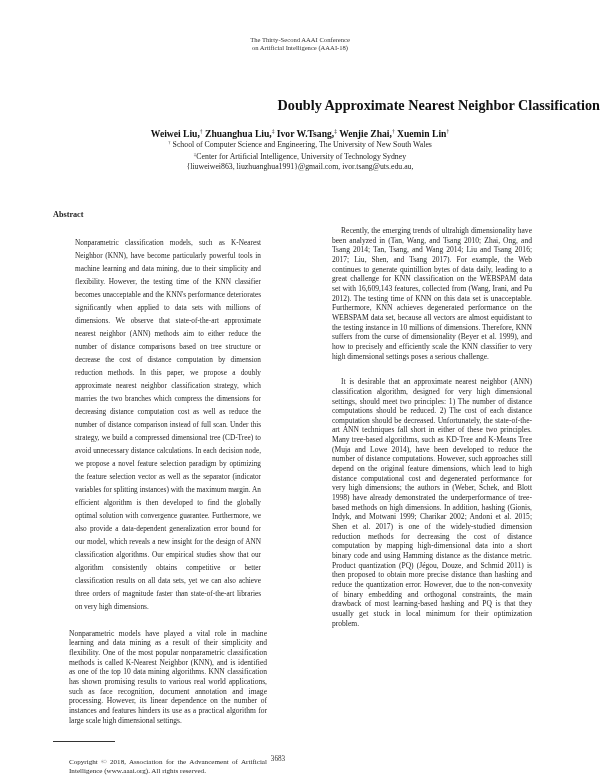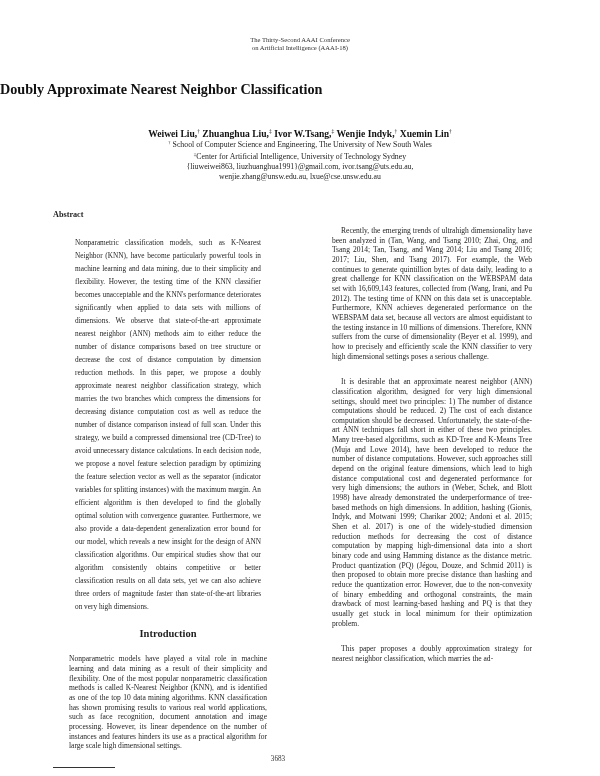--- a/index.html
+++ b/index.html
@@ -5,21 +5,21 @@
   html, body { margin: 0; padding: 0; background: #ffffff; }
   body {
     width: 600px; height: 776px; position: relative; overflow: hidden;
     font-family: "Liberation Serif", "DejaVu Serif", serif; color: #1a1a1a;
   }
   .conf {
     position: absolute; top: 36px; left: 0; width: 600px; text-align: center;
     font-size: 6.6px; line-height: 8.4px; color: #333;
   }
   .title {
-    position: absolute; top: 81px; left: 0; width: 600px; text-align: left;
+    position: absolute; top: 97px; left: 0; width: 600px; text-align: right;
     font-size: 14.2px; font-weight: bold; color: #111;
   }
   .authors {
     position: absolute; top: 125px; left: 0; width: 600px; text-align: center;
     font-size: 9.6px; font-weight: bold; line-height: 12px; color: #111;
   }
   .authors sup { font-size: 5.5px; font-weight: normal; vertical-align: 4px; }
   .aff {
     position: absolute; top: 138px; left: 0; width: 600px; text-align: center;
     font-size: 7.8px; line-height: 10px; color: #222;
@@ -56,39 +56,36 @@
   <div>The Thirty-Second AAAI Conference</div>
   <div>on Artificial Intelligence (AAAI-18)</div>
 </div>
 
 <div class="title">Doubly Approximate Nearest Neighbor Classification</div>
 
 <div class="authors">
   <span><span>Weiwei Liu,</span><sup>†</sup></span>
   <span><span>Zhuanghua Liu,</span><sup>‡</sup></span>
   <span><span>Ivor W.Tsang,</span><sup>‡</sup></span>
-  <span><span>Wenjie Indyk,</span><sup>†</sup></span>
+  <span><span>Wenjie Zhai,</span><sup>†</sup></span>
   <span><span>Xuemin Lin</span><sup>†</sup></span>
 </div>
 
 <div class="aff">
   <div><sup>†</sup><span> School of Computer Science and Engineering, The University of New South Wales</span></div>
   <div><sup>‡</sup><span>Center for Artificial Intelligence, University of Technology Sydney</span></div>
   <div>{liuweiwei863, liuzhuanghua1991}@gmail.com, ivor.tsang@uts.edu.au,</div>
-  <div>wenjie.zhang@unsw.edu.au, lxue@cse.unsw.edu.au</div>
 </div>
 
 <div class="col left">
   <div class="abs-head">Abstract</div>
   <p class="abs-body">Nonparametric classification models, such as K-Nearest Neighbor (KNN), have become particularly powerful tools in machine learning and data mining, due to their simplicity and flexibility. However, the testing time of the KNN classifier becomes unacceptable and the KNN's performance deteriorates significantly when applied to data sets with millions of dimensions. We observe that state-of-the-art approximate nearest neighbor (ANN) methods aim to either reduce the number of distance comparisons based on tree structure or decrease the cost of distance computation by dimension reduction methods. In this paper, we propose a doubly approximate nearest neighbor classification strategy, which marries the two branches which compress the dimensions for decreasing distance computation cost as well as reduce the number of distance comparison instead of full scan. Under this strategy, we build a compressed dimensional tree (CD-Tree) to avoid unnecessary distance calculations. In each decision node, we propose a novel feature selection paradigm by optimizing the feature selection vector as well as the separator (indicator variables for splitting instances) with the maximum margin. An efficient algorithm is then developed to find the globally optimal solution with convergence guarantee. Furthermore, we also provide a data-dependent generalization error bound for our model, which reveals a new insight for the design of ANN classification algorithms. Our empirical studies show that our algorithm consistently obtains competitive or better classification results on all data sets, yet we can also achieve three orders of magnitude faster than state-of-the-art libraries on very high dimensions.</p>
-  <div class="intro-head">Introduction</div>
   <p>Nonparametric models have played a vital role in machine learning and data mining as a result of their simplicity and flexibility. One of the most popular nonparametric classification methods is called K-Nearest Neighbor (KNN), and is identified as one of the top 10 data mining algorithms. KNN classification has shown promising results to various real world applications, such as face recognition, document annotation and image processing. However, its linear dependence on the number of instances and features hinders its use as a practical algorithm for large scale high dimensional settings.</p>
   <div class="rule"></div>
   <p class="copyright">Copyright © 2018, Association for the Advancement of Artificial Intelligence (www.aaai.org). All rights reserved.</p>
 </div>
 
 <div class="col right">
   <p class="indent">Recently, the emerging trends of ultrahigh dimensionality have been analyzed in (Tan, Wang, and Tsang 2010; Zhai, Ong, and Tsang 2014; Tan, Tsang, and Wang 2014; Liu and Tsang 2016; 2017; Liu, Shen, and Tsang 2017). For example, the Web continues to generate quintillion bytes of data daily, leading to a great challenge for KNN classification on the WEBSPAM data set with 16,609,143 features, collected from (Wang, Irani, and Pu 2012). The testing time of KNN on this data set is unacceptable. Furthermore, KNN achieves degenerated performance on the WEBSPAM data set, because all vectors are almost equidistant to the testing instance in 10 millions of dimensions. Therefore, KNN suffers from the curse of dimensionality (Beyer et al. 1999), and how to precisely and efficiently scale the KNN classifier to very high dimensional settings poses a serious challenge.</p>
   <p class="indent gap">It is desirable that an approximate nearest neighbor (ANN) classification algorithm, designed for very high dimensional settings, should meet two principles: 1) The number of distance computations should be reduced. 2) The cost of each distance computation should be decreased. Unfortunately, the state-of-the-art ANN techniques fall short in either of these two principles. Many tree-based algorithms, such as KD-Tree and K-Means Tree (Muja and Lowe 2014), have been developed to reduce the number of distance computations. However, such approaches still depend on the original feature dimensions, which lead to high distance computational cost and degenerated performance for very high dimensions; the authors in (Weber, Schek, and Blott 1998) have already demonstrated the underperformance of tree-based methods on high dimensions. In addition, hashing (Gionis, Indyk, and Motwani 1999; Charikar 2002; Andoni et al. 2015; Shen et al. 2017) is one of the widely-studied dimension reduction methods for decreasing the cost of distance computation by mapping high-dimensional data into a short binary code and using Hamming distance as the distance metric. Product quantization (PQ) (Jégou, Douze, and Schmid 2011) is then proposed to obtain more precise distance than hashing and reduce the quantization error. However, due to the non-convexity of binary embedding and orthogonal constraints, the main drawback of most learning-based hashing and PQ is that they usually get stuck in local minimum for their optimization problem.</p>
-  <p class="indent gap">This paper proposes a doubly approximation strategy for nearest neighbor classification, which marries the ad-</p>
 </div>
 
 <div class="pagenum">3683</div>
 
 </body></html>

